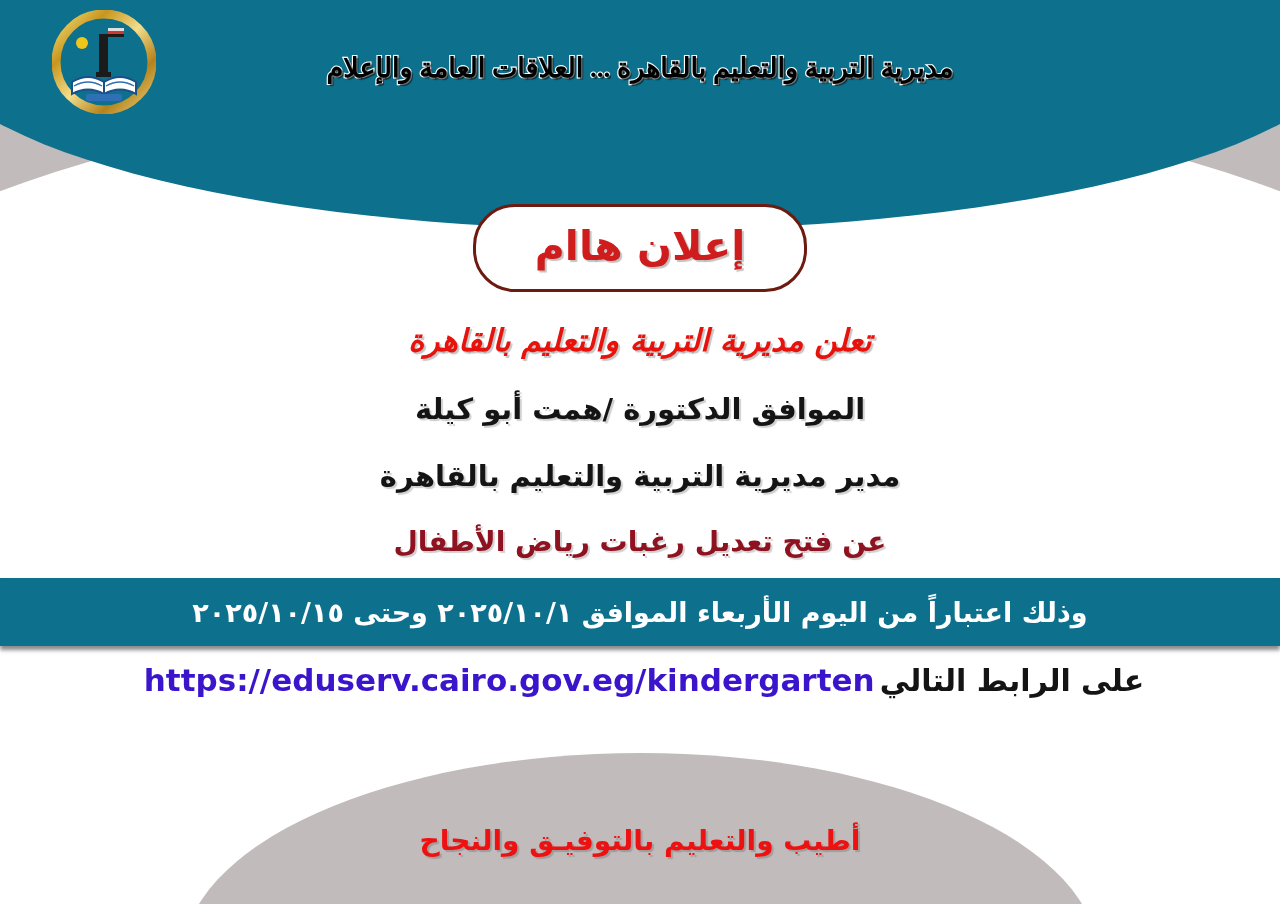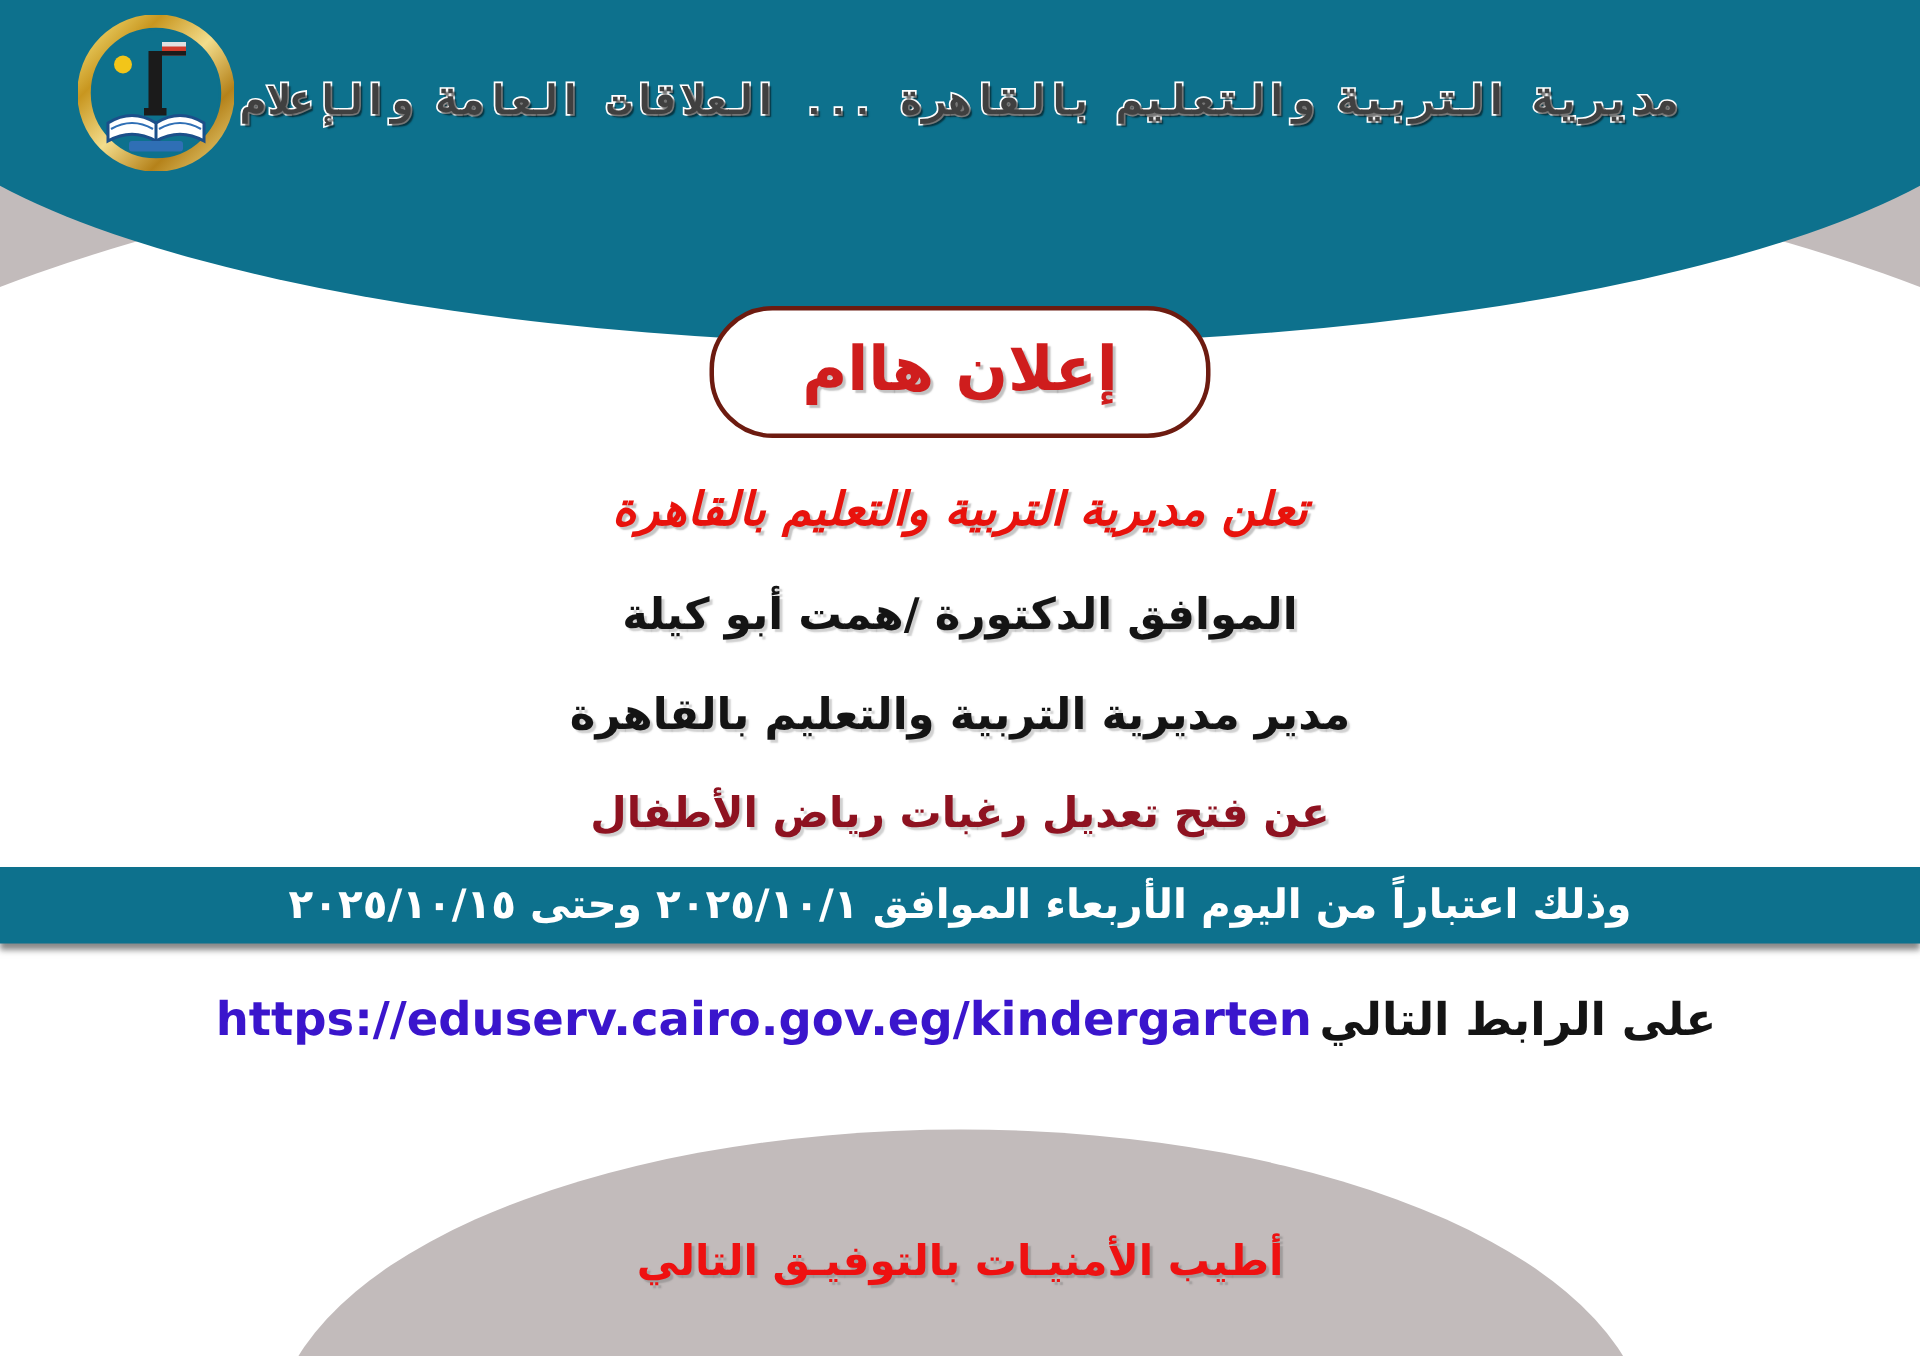--- a/index.html
+++ b/index.html
@@ -71,24 +71,24 @@
     z-index: 6;
   }
 
   .header-title {
     position: absolute;
     left: 0;
     right: 0;
     top: 52px;
     text-align: center;
     z-index: 6;
-    font-family: Liberation Mono, monospace;
+    font-family: Liberation Serif, serif;
     font-size: 27px;
     font-weight: bold;
-    color: #404040;
+    color: #000000;
     letter-spacing: -0.5px;
     -webkit-text-stroke: 2.2px #ffffff;
     paint-order: stroke fill;
     text-shadow: 2px 2px 1px rgba(0,0,0,0.55);
     white-space: nowrap;
     direction: rtl;
   }
 
   
   .content {
@@ -159,21 +159,21 @@
     color: #8e1220;
     text-shadow: 2px 2px 1px rgba(120,120,120,0.35);
   }
 
   
   .banner {
     position: absolute;
     left: 0;
     right: 0;
     top: 578px;
-    height: 51px;
+    height: 68px;
     background: #0d718d;
     z-index: 7;
     display: flex;
     align-items: center;
     justify-content: center;
     box-shadow: 0 4px 4px rgba(40,40,40,0.55);
     direction: rtl;
   }
   .banner-text {
     font-size: 27px;
@@ -280,15 +280,15 @@
 
   <div class="banner">
     <span class="banner-text">وذلك اعتباراً من اليوم الأربعاء الموافق ٢٠٢٥/١٠/١ وحتى ٢٠٢٥/١٠/١٥</span>
   </div>
 
   <div class="url-line">
     <span class="url-label">على الرابط التالي</span>
     <span class="url-value">https://eduserv.cairo.gov.eg/kindergarten</span>
   </div>
 
-  <div class="footer-wish">أطيب الأمنيـات بالتوفيـق التالي</div>
+  <div class="footer-wish">أطيب والتعليم بالتوفيـق والنجاح</div>
 
 </div>
 
 </body></html>

